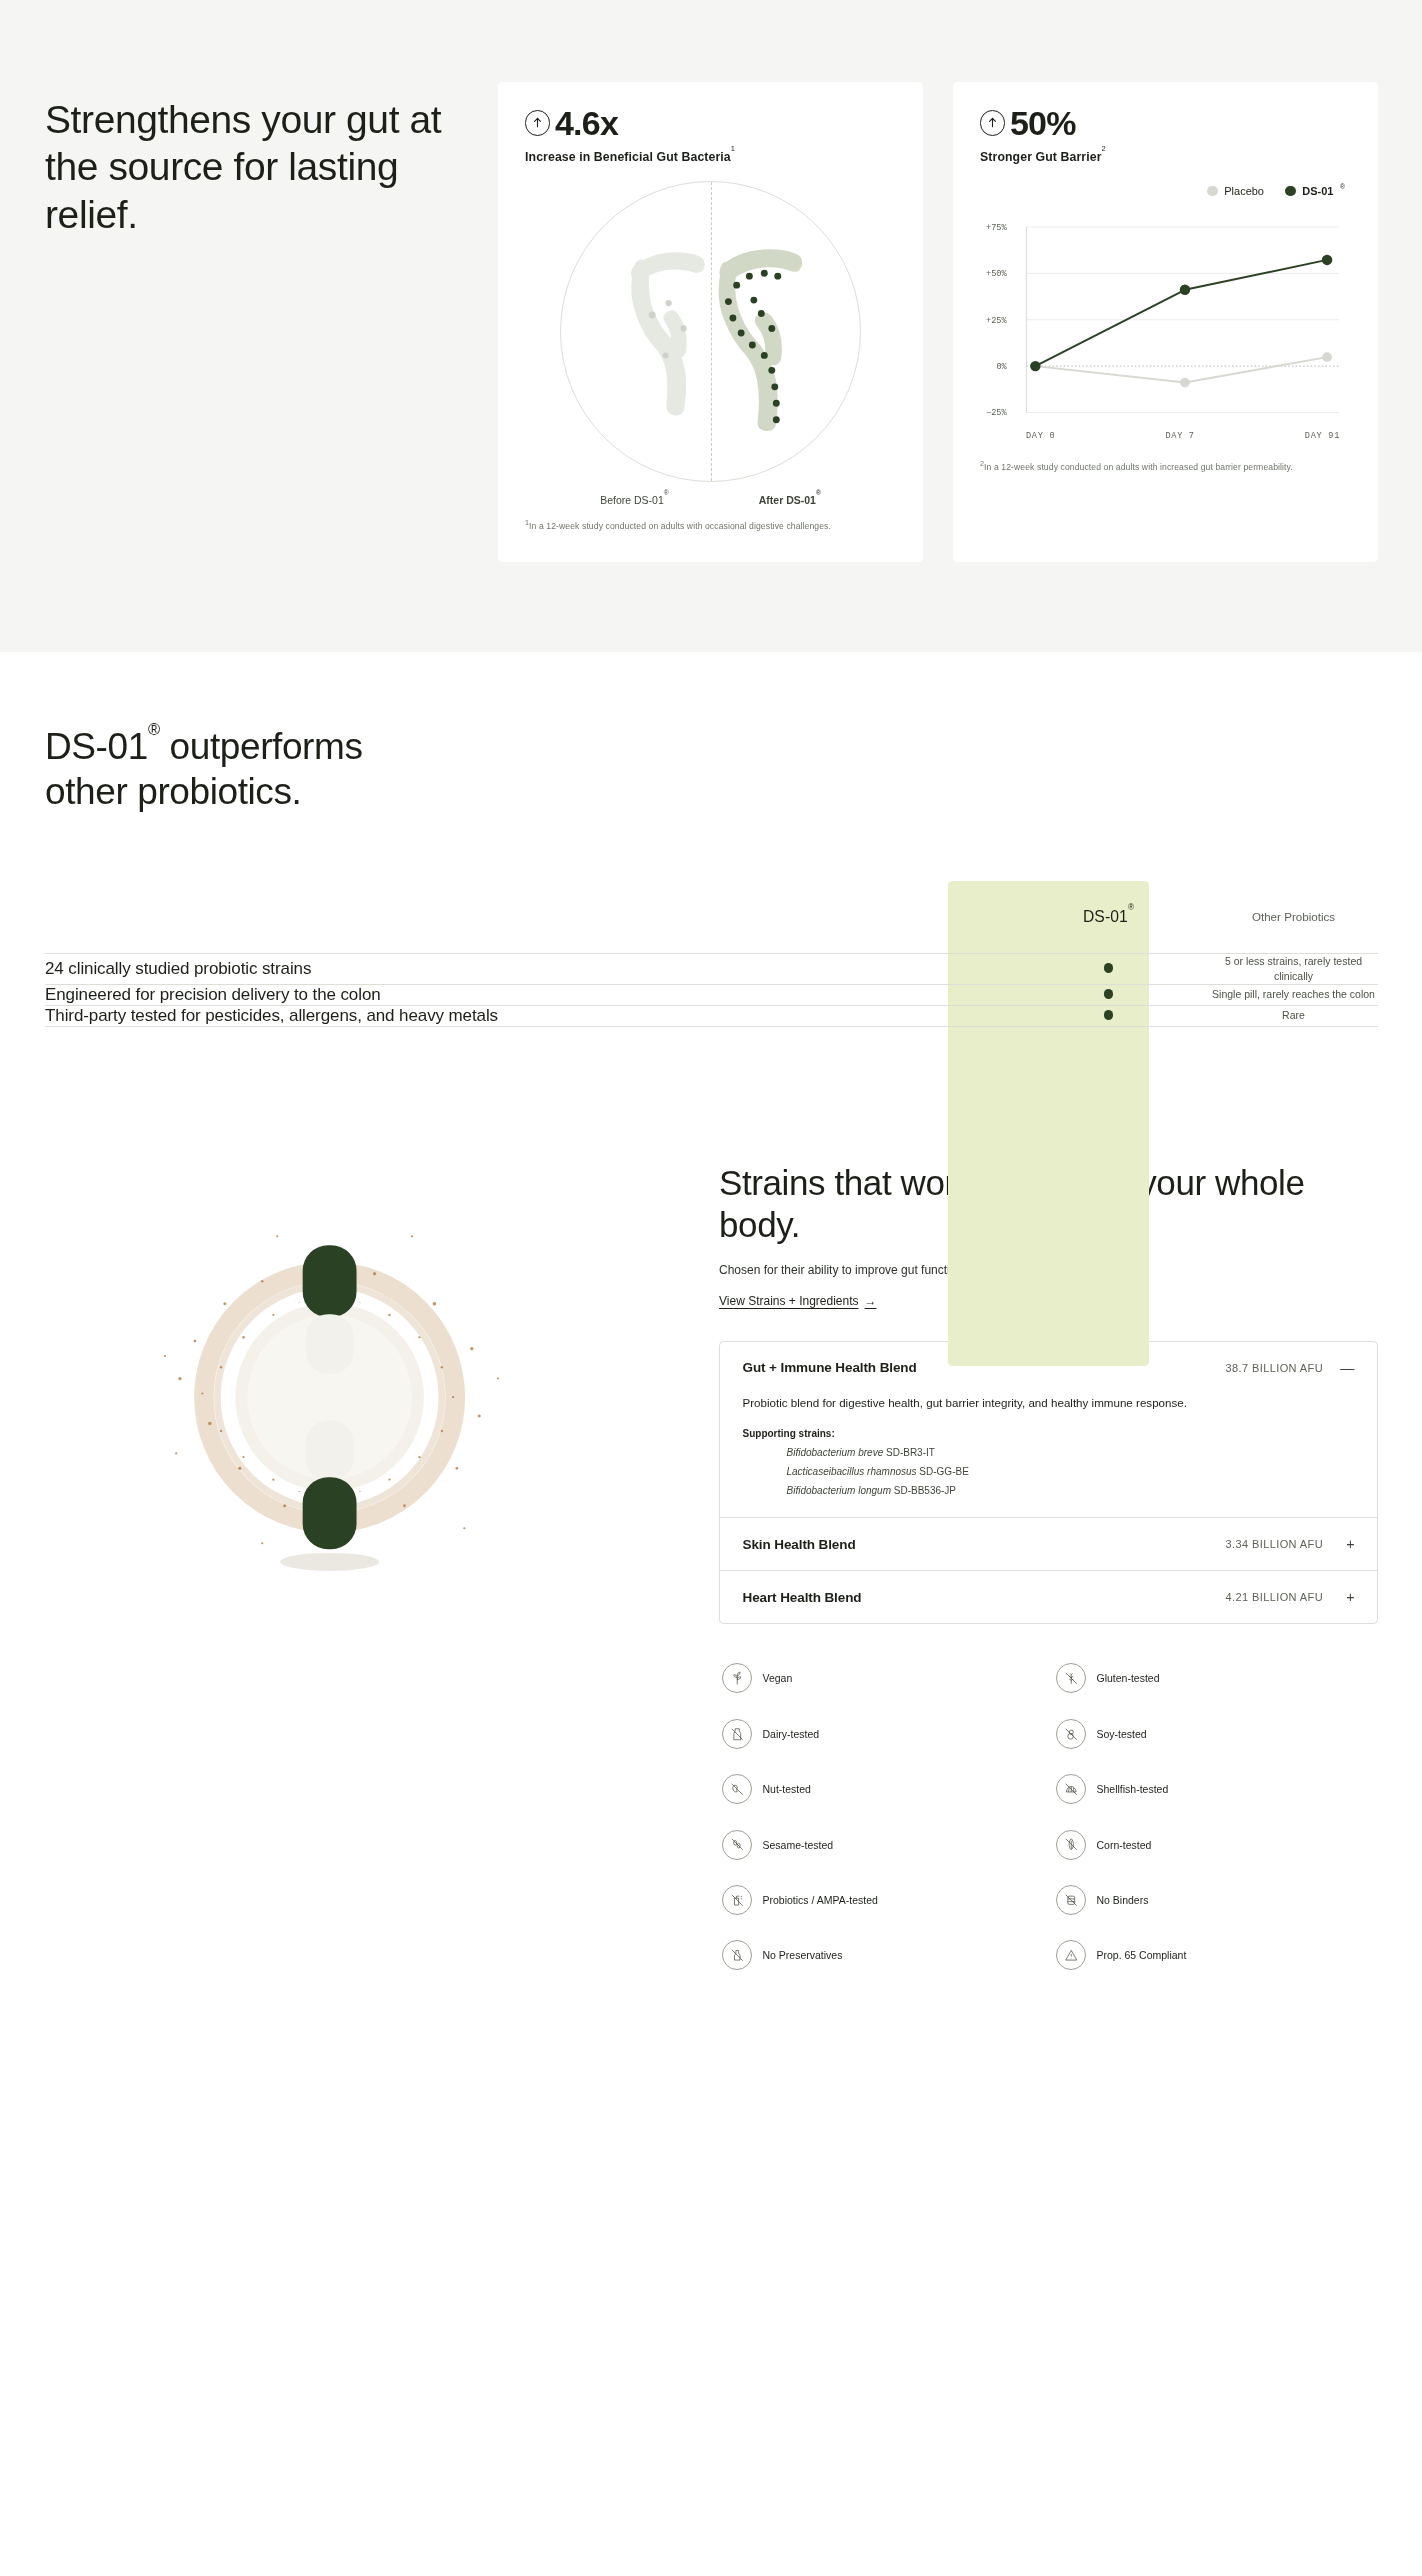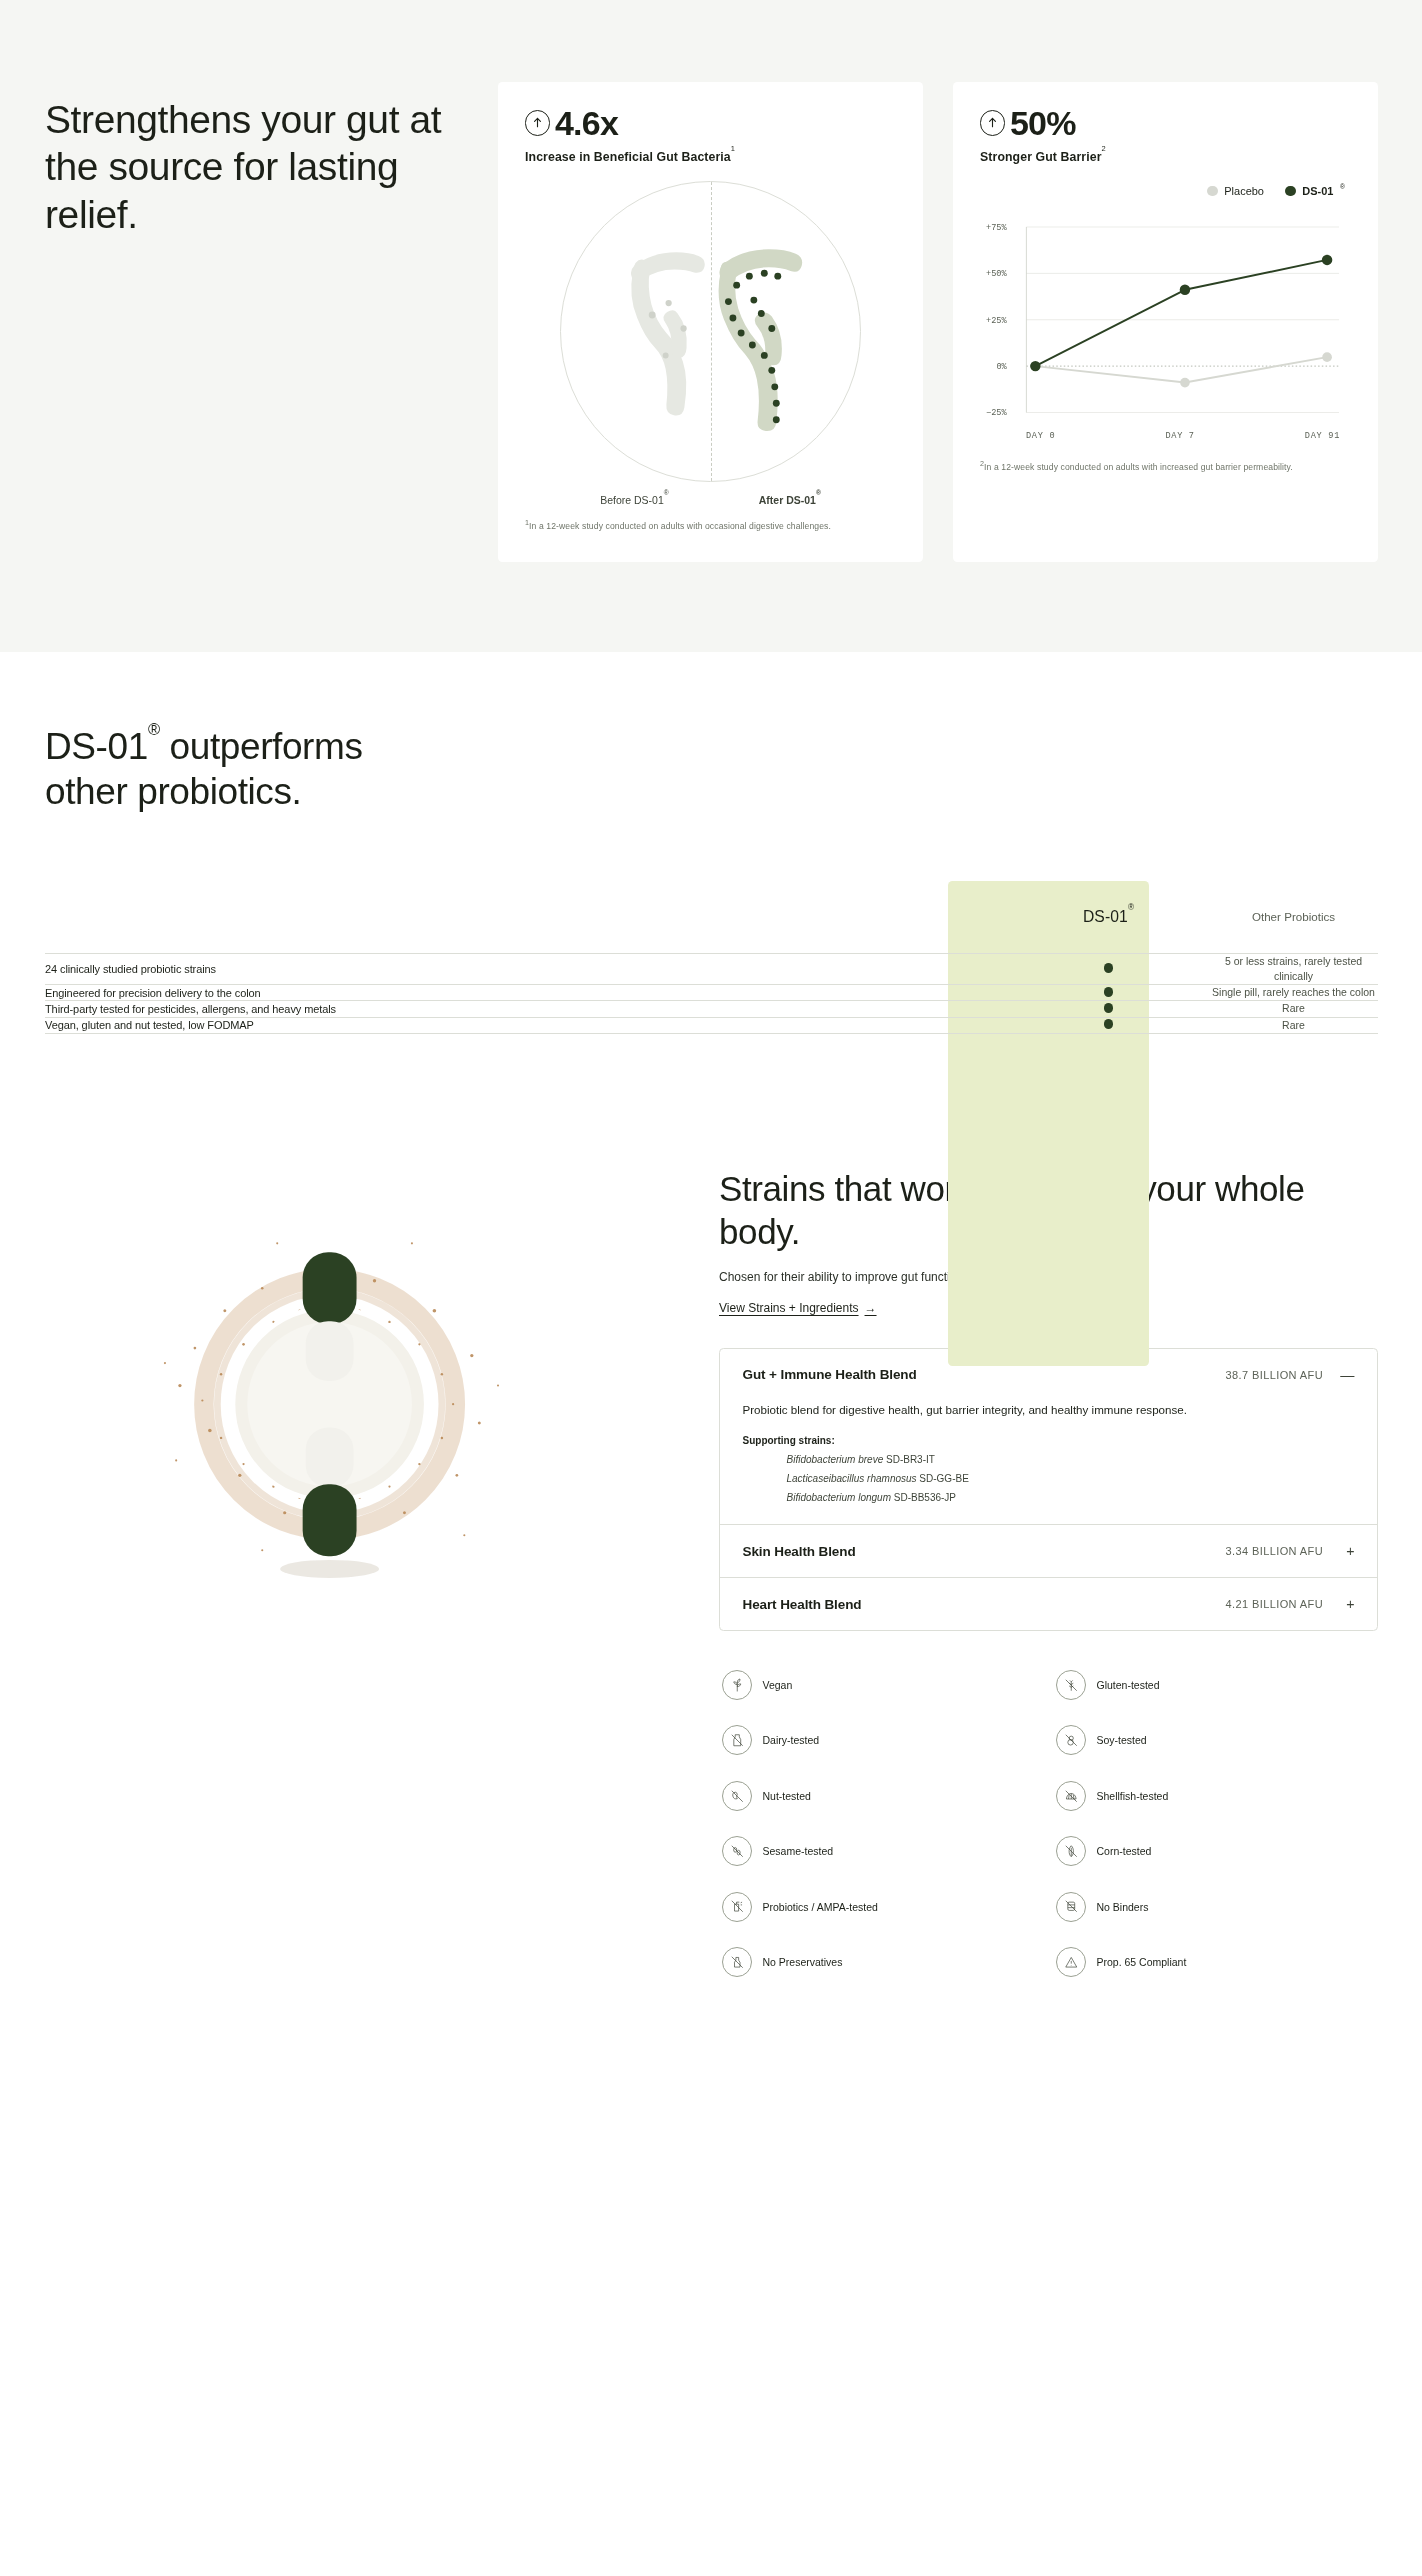--- a/index.html
+++ b/index.html
@@ -152,21 +152,21 @@
   .th-ds {
     font-size: 15.7px; font-weight: 700; text-align: center; letter-spacing: 0.1px;
   }
   .th-ds sup { font-size: 8.2px; top: -6px; position: relative; font-weight: 400; }
   .th-other {
     font-size: 11.6px; color: #5c6257; text-align: center;
   }
   .cmp tbody tr { border-top: 0.7px solid #dcded7; }
   .cmp tbody tr:last-child { border-bottom: 0.7px solid #dcded7; }
   .td-feature {
-    font-size: 11px; padding: 22.5px 0 22.5px 0; color: #1c2018; letter-spacing: -0.1px;
+    font-size: 17px; padding: 22.5px 0 22.5px 0; color: #1c2018; letter-spacing: -0.1px;
   }
   .td-dot { text-align: center; width: 201px; }
   .dot-big { width: 9.7px; height: 9.7px; border-radius: 50%; background: #2b4123; display: inline-block; }
   .td-other {
     width: 169px; text-align: center; font-size: 10.5px; line-height: 1.45;
     color: #4c5246;
   }
 
   
   .sec3 { padding: 67px 45px 52px 45px; display: flex; gap: 0; background: #fff; }
@@ -384,25 +384,20 @@
           <td class="td-dot"><span class="dot-big"></span></td>
           <td class="td-other">5 or less strains, rarely tested clinically</td>
         </tr>
         <tr>
           <td class="td-feature">Engineered for precision delivery to the colon</td>
           <td class="td-dot"><span class="dot-big"></span></td>
           <td class="td-other">Single pill, rarely reaches the colon</td>
         </tr>
         <tr>
           <td class="td-feature">Third-party tested for pesticides, allergens, and heavy metals</td>
-          <td class="td-dot"><span class="dot-big"></span></td>
-          <td class="td-other">Rare</td>
-        </tr>
-        <tr>
-          <td class="td-feature">Vegan, gluten and nut tested, low FODMAP</td>
           <td class="td-dot"><span class="dot-big"></span></td>
           <td class="td-other">Rare</td>
         </tr>
       </tbody>
     </table>
   </div>
 </section>
 
 <section class="sec3">
 

